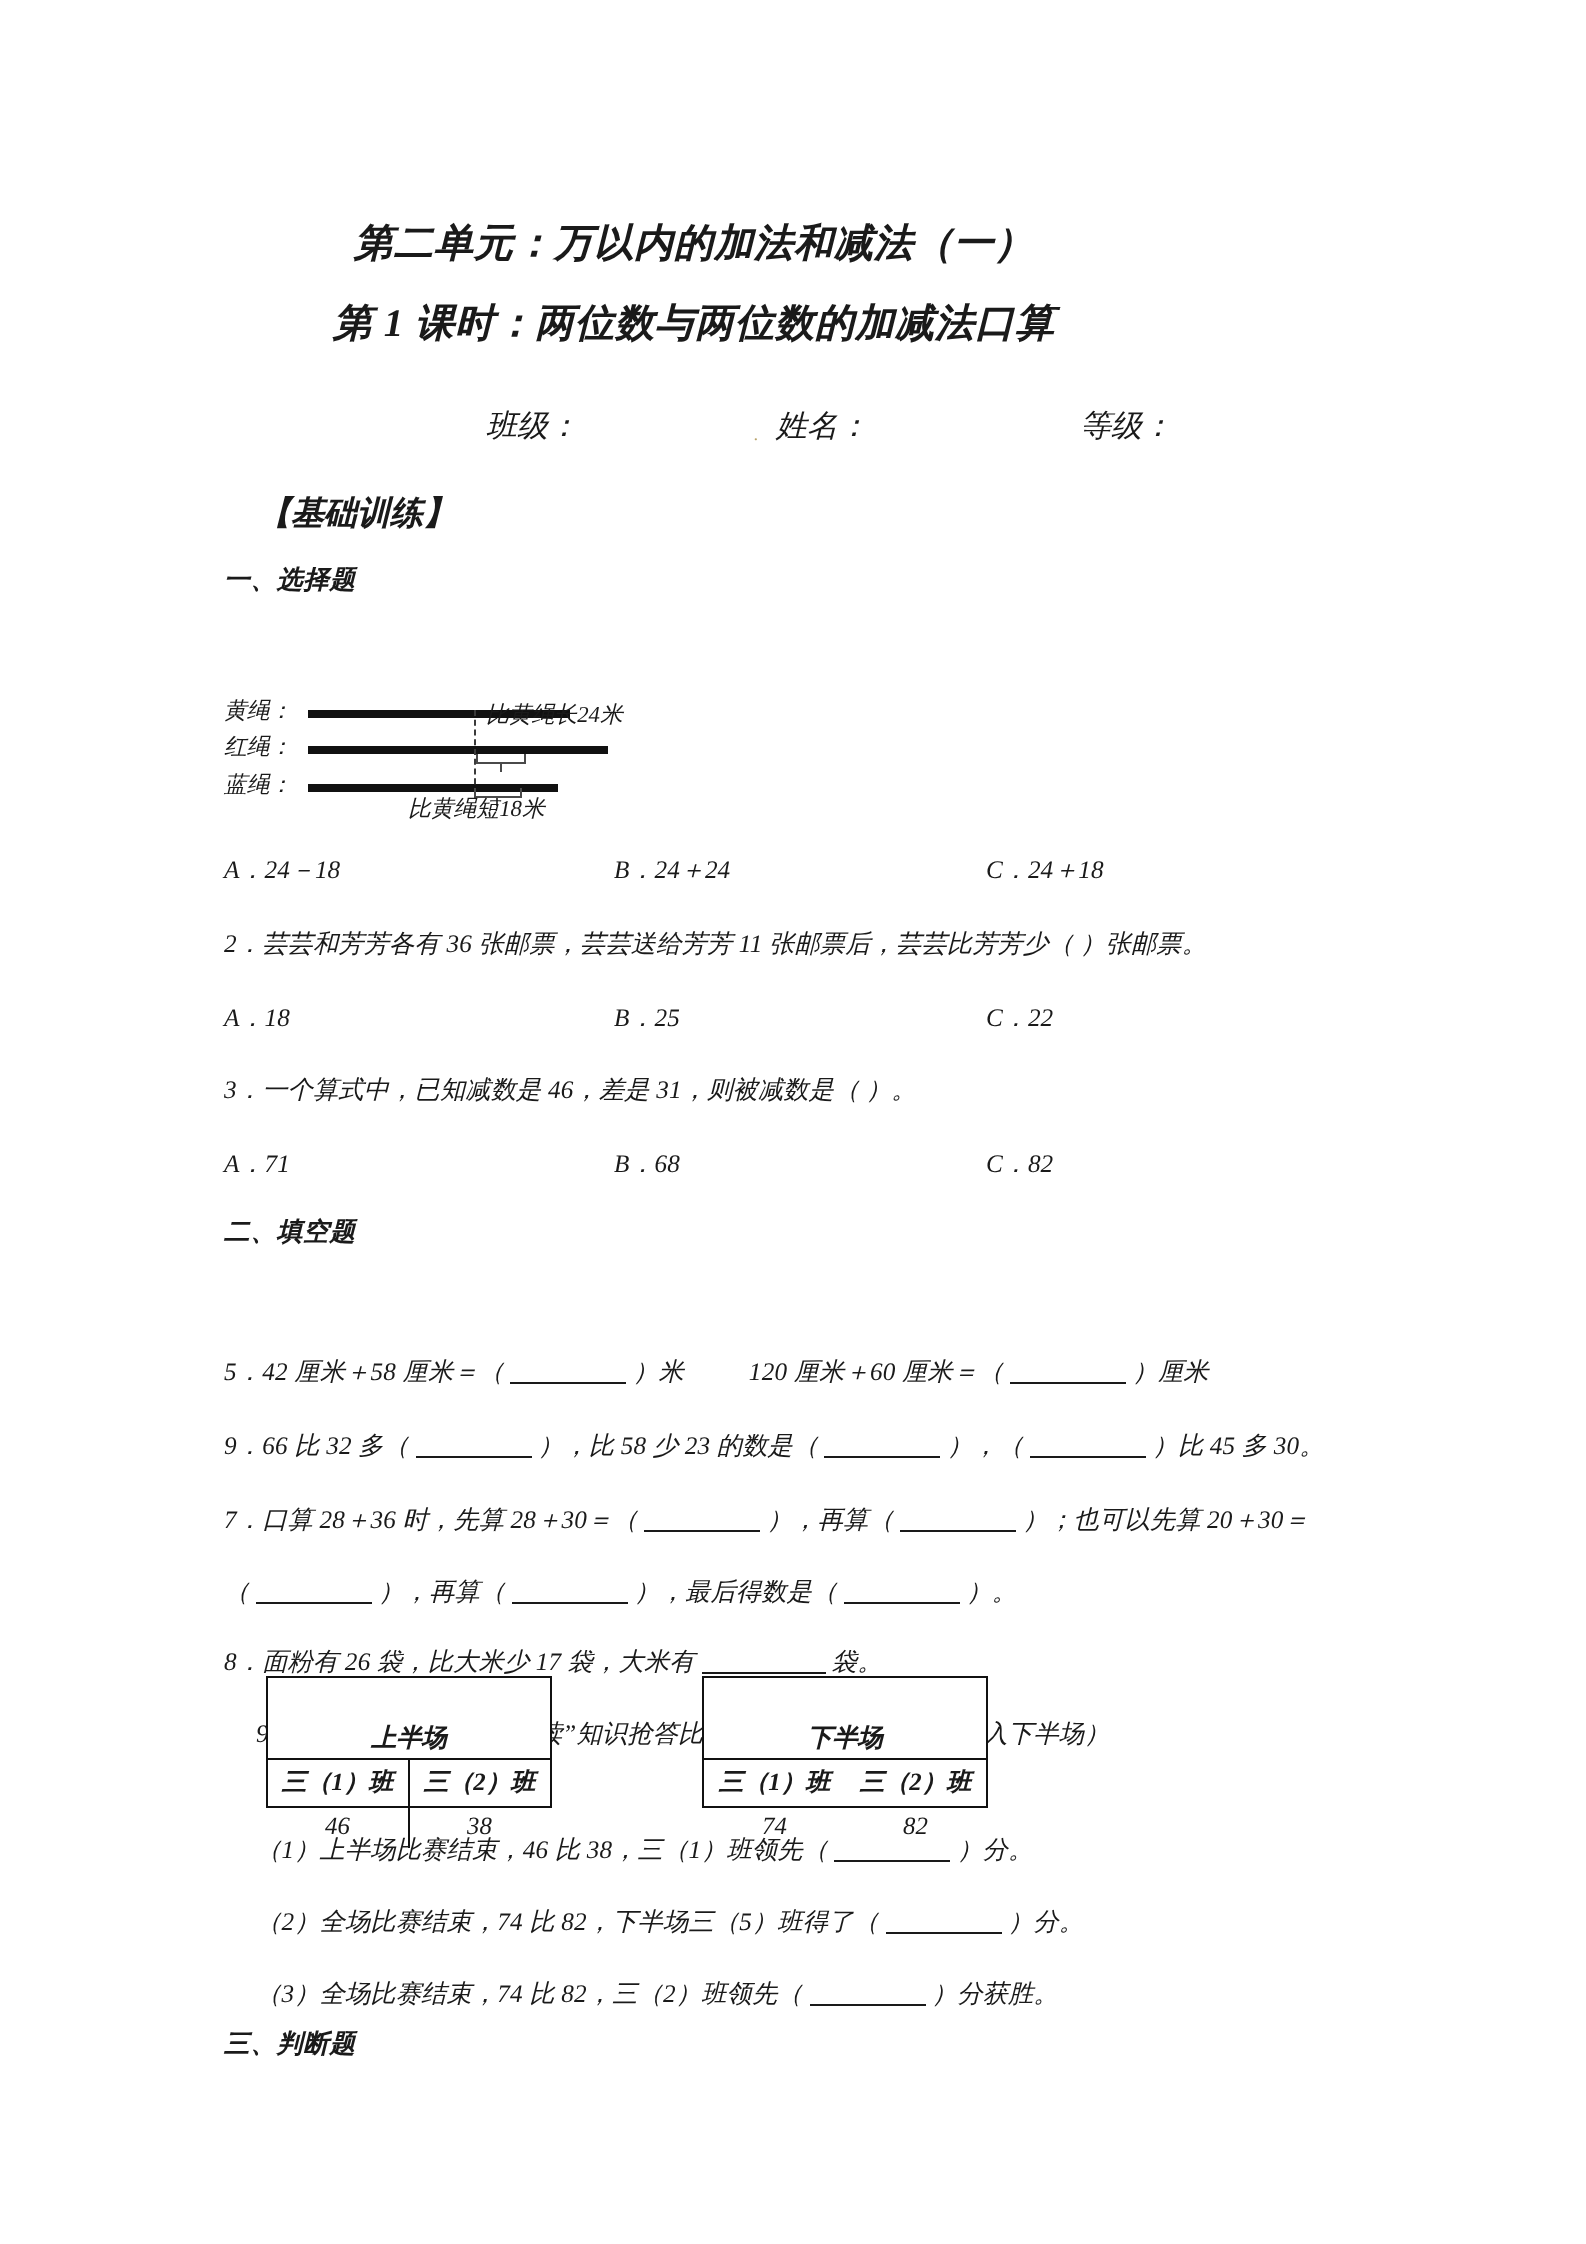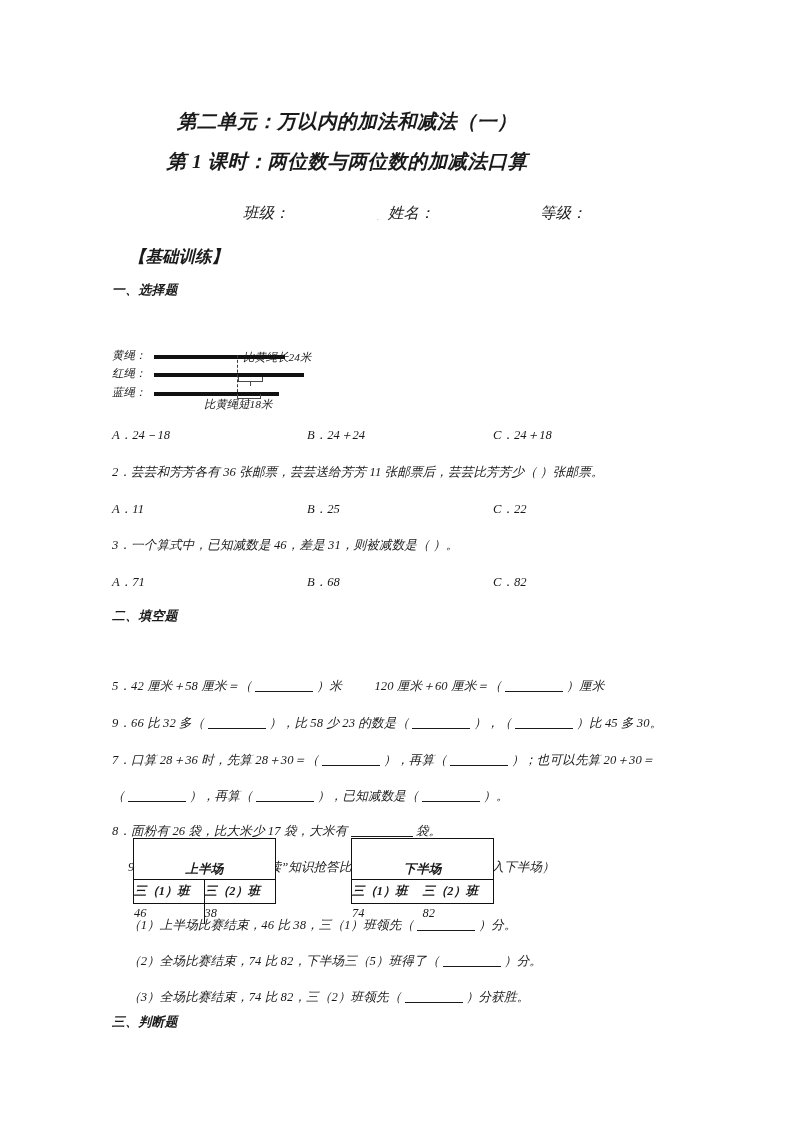--- a/index.html
+++ b/index.html
@@ -174,20 +174,21 @@
     border-bottom: 1.3px solid #111;
     box-sizing: border-box;
     margin-top: 20px;
   }
   .st-row {
     display: flex;
     height: 22px;
   }
   .st-cell {
     flex: 1 1 50%;
+    text-align: center;
     line-height: 22px;
     font-size: 12.4px;
     box-sizing: border-box;
   }
   .st-cell.bold { font-weight: bold; }
   .divided .st-cell:first-child { border-right: 1.3px solid #111; }
 </style>
 </head>
 <body>
 
@@ -225,21 +226,21 @@
 
     <span class="rope-text" id="txt-long">比黄绳长24米</span>
     <span class="rope-text" id="txt-short">比黄绳短18米</span>
   </div>
 
   <div class="opt" style="left:112px; top:413px">A．24－18</div>
   <div class="opt" style="left:307px; top:413px">B．24＋24</div>
   <div class="opt" style="left:493px; top:413px">C．24＋18</div>
 
   <div class="q" style="left:112px; top:450px">2．芸芸和芳芳各有 36 张邮票，芸芸送给芳芳 11 张邮票后，芸芸比芳芳少（      ）张邮票。</div>
-  <div class="opt" style="left:112px; top:487px">A．11</div>
+  <div class="opt" style="left:112px; top:487px">A．18</div>
   <div class="opt" style="left:307px; top:487px">B．25</div>
   <div class="opt" style="left:493px; top:487px">C．22</div>
 
   <div class="q" style="left:112px; top:523px">3．一个算式中，已知减数是 46，差是 31，则被减数是（      ）。</div>
   <div class="opt" style="left:112px; top:560px">A．71</div>
   <div class="opt" style="left:307px; top:560px">B．68</div>
   <div class="opt" style="left:493px; top:560px">C．82</div>
 
   <div class="sub-head" style="top:594px">二、填空题</div>
 
@@ -270,21 +271,21 @@
     <span>），再算（</span>
     <span class="blank-u w62"></span>
     <span>）；也可以先算 20＋30＝</span>
   </div>
 
   <div class="q" style="left:112px; top:774px">
     <span>（</span>
     <span class="blank-u w62"></span>
     <span>），再算（</span>
     <span class="blank-u w62"></span>
-    <span>），已知减数是（</span>
+    <span>），最后得数是（</span>
     <span class="blank-u w62"></span>
     <span>）。</span>
   </div>
 
   <div class="q" style="left:112px; top:809px">
     <span>8．面粉有 26 袋，比大米少 17 袋，大米有</span>
     <span class="blank-u w68"></span>
     <span>袋。</span>
   </div>
 

